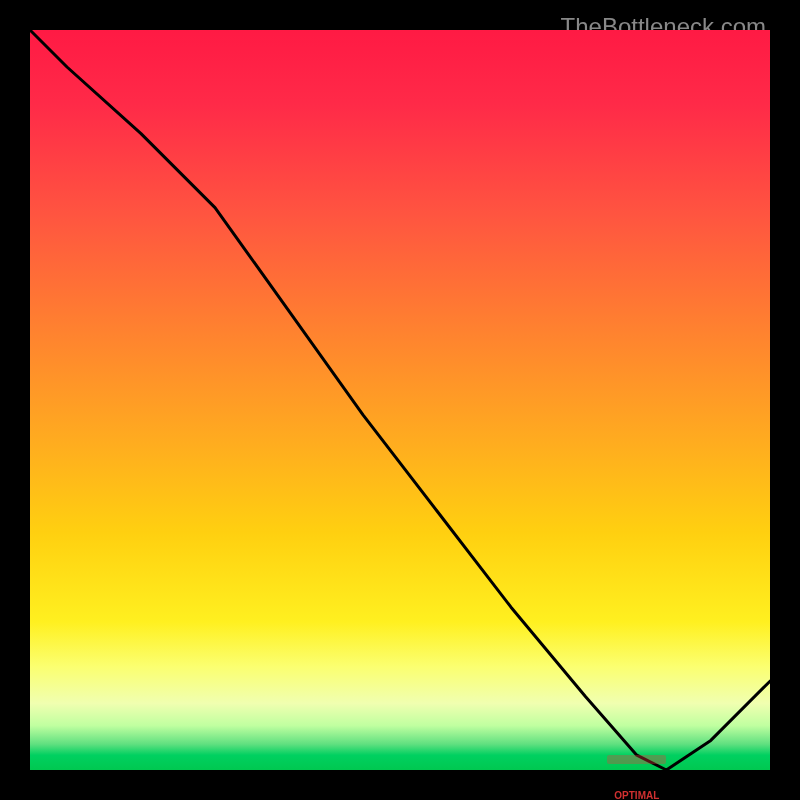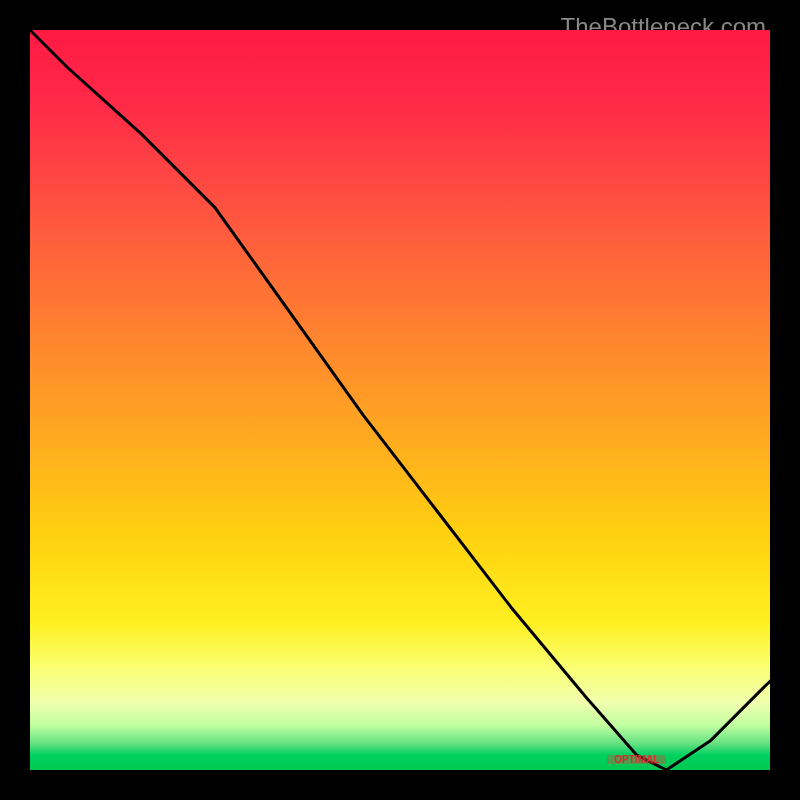--- a/index.html
+++ b/index.html
@@ -56,20 +56,21 @@
     overflow: visible;
   }
   .marker-label {
     position: absolute;
     font-family: Arial, Helvetica, sans-serif;
     font-weight: bold;
     font-size: 10px;
     color: #d03030;
     white-space: nowrap;
     transform: translateX(-50%);
+    margin-top: 36px;
   }
   .marker-box {
     position: absolute;
     background: rgba(230, 60, 60, 0.35);
     border-radius: 2px;
   }
 </style>
 </head>
 <body>
 

